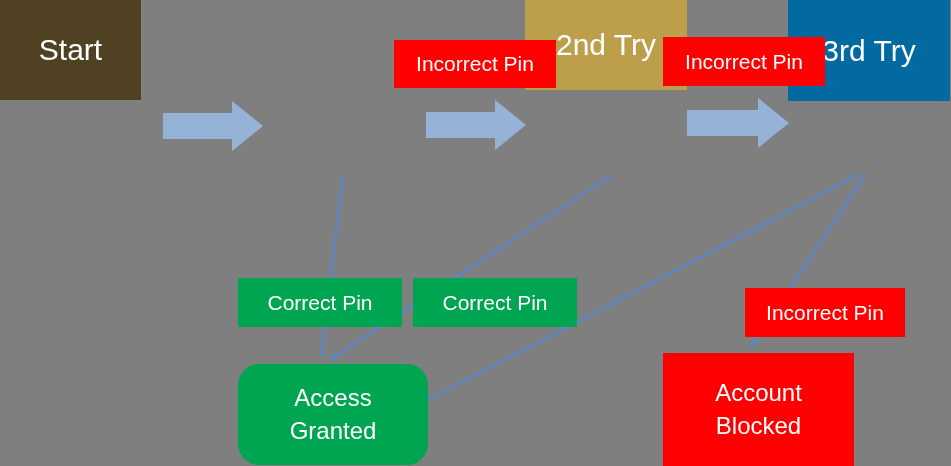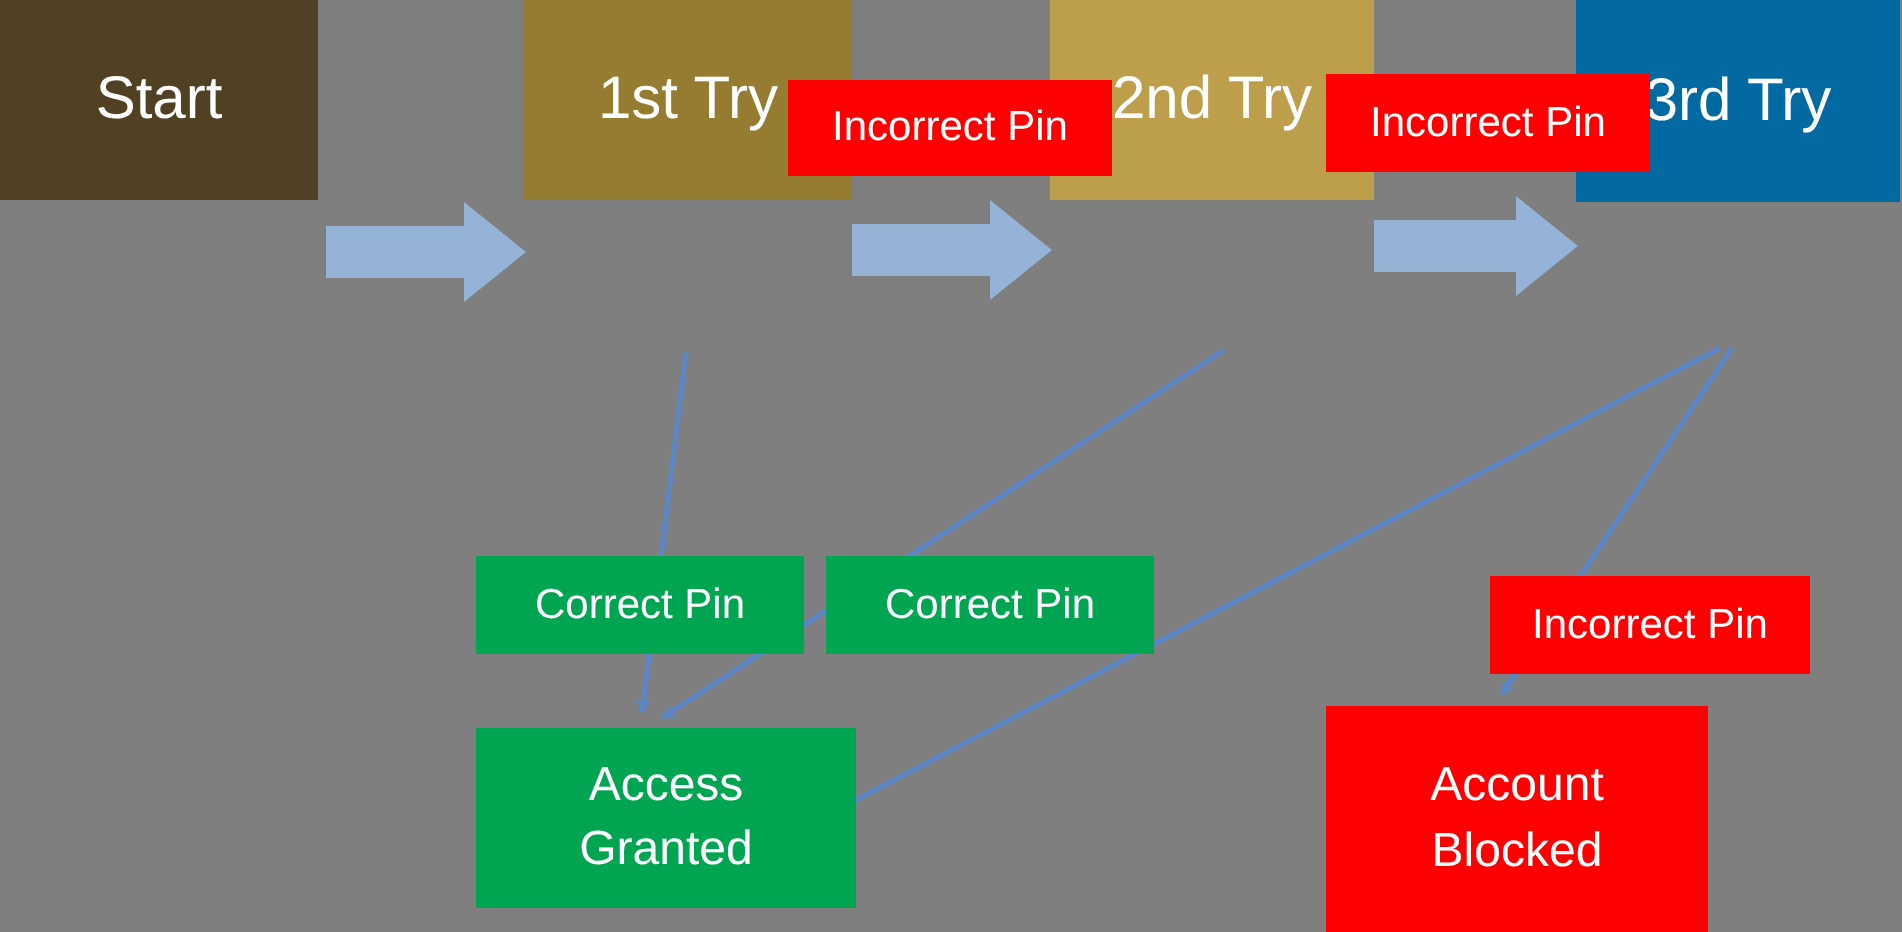--- a/index.html
+++ b/index.html
@@ -21,33 +21,33 @@
     display: flex;
     align-items: center;
     justify-content: center;
     text-align: center;
     color: #ffffff;
   }
   .stage-box { font-size: 30px; }
   .label-box { font-size: 21px; margin-top: 36px; }
   .result-box { font-size: 24px; line-height: 1.35; padding: 0 14px; }
 
-  #start-box   { left: 0;   top: 75; width: 159px; height: 100px; }
+  #start-box   { left: 0;   top: 75; width: 141px; height: 100px; }
   #try1-box    { left: 262px; top: 75; width: 164px; height: 100px; }
-  #try2-box    { left: 525px; top: 74; width: 162px; height: 100px; }
+  #try2-box    { left: 525px; top: 74; width: 162px; height: 90px; }
   #try3-box    { left: 788px; top: 73; width: 162px; height: 101px; }
 
   #incorrect-pin-1 { left: 394px; top: 4px;   width: 162px; height: 48px; }
   #incorrect-pin-2 { left: 663px; top: 1px;   width: 162px; height: 49px; }
   #incorrect-pin-3 { left: 745px; top: 252px; width: 160px; height: 49px; }
 
   #correct-pin-1   { left: 238px; top: 242px; width: 164px; height: 49px; }
   #correct-pin-2   { left: 413px; top: 242px; width: 164px; height: 49px; }
 
-  #access-granted  { left: 238px; top: 364px; width: 162px; height: 90px; }
+  #access-granted  { left: 238px; top: 364px; width: 162px; height: 101px; border-radius: 21px; }
   #account-blocked { left: 663px; top: 353px; width: 163px; height: 113px; }
 </style>
 </head>
 <body>
 
 <div id="stage" style="background-color: rgb(127, 127, 127);">
 
   <svg id="arrow-layer" viewBox="0 0 951 466" xmlns="http://www.w3.org/2000/svg">
     <defs>
       <marker id="ah" viewBox="0 0 10 10" refX="9" refY="5" markerWidth="7.5" markerHeight="7.5" orient="auto-start-reverse" markerUnits="userSpaceOnUse">
@@ -62,23 +62,20 @@
     <line x1="343" y1="176" x2="321" y2="356" stroke-width="2.5" marker-end="url(#ah)" stroke="#5b86c8"></line>
     <line x1="612" y1="175" x2="331" y2="359" stroke-width="2.5" marker-end="url(#ah)" stroke="#5b86c8"></line>
     <line x1="860" y1="174" x2="405" y2="412" stroke-width="2.5" marker-end="url(#ah)" stroke="#5b86c8"></line>
     <line x1="866" y1="174" x2="751" y2="347" stroke-width="2.5" marker-end="url(#ah)" stroke="#5b86c8"></line>
   </svg>
 
   <div id="start-box" class="box stage-box" style="background-color: rgb(80, 65, 35);">
     <span>Start</span>
   </div>
 
-  <div id="try1-box" class="box stage-box" style="background-color: rgb(149, 124, 49);">
-    <span>1st Try</span>
-  </div>
 
   <div id="try2-box" class="box stage-box" style="background-color: rgb(188, 158, 75);">
     <span>2nd Try</span>
   </div>
 
   <div id="try3-box" class="box stage-box" style="background-color: #0369a1;">
     <span>3rd Try</span>
   </div>
 
   <div id="incorrect-pin-1" class="box label-box" style="background-color: rgb(255, 0, 0);">

